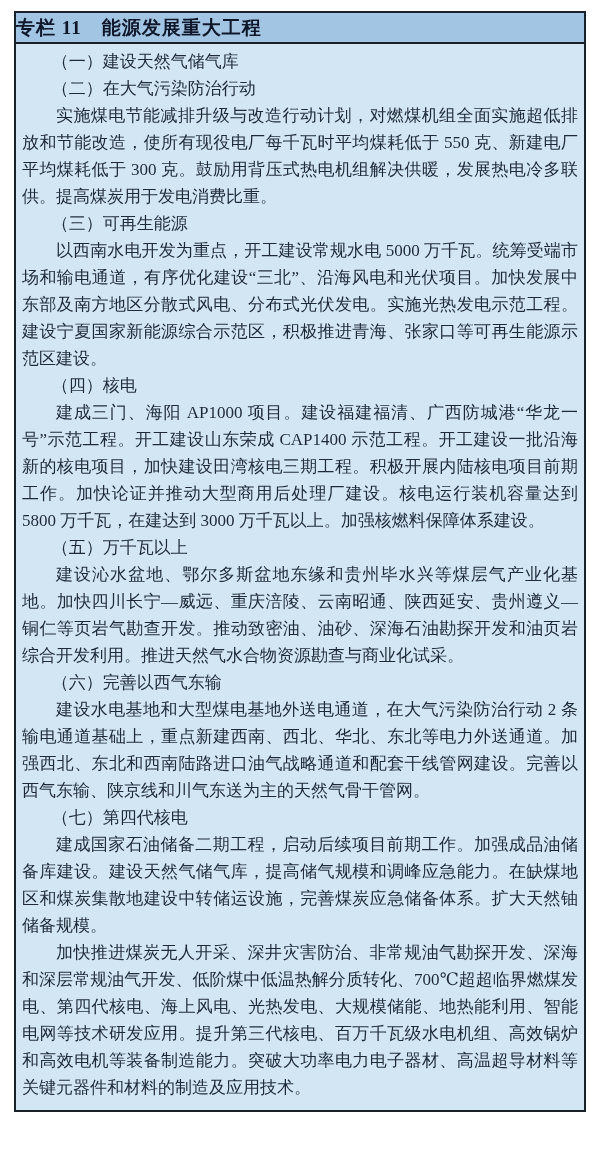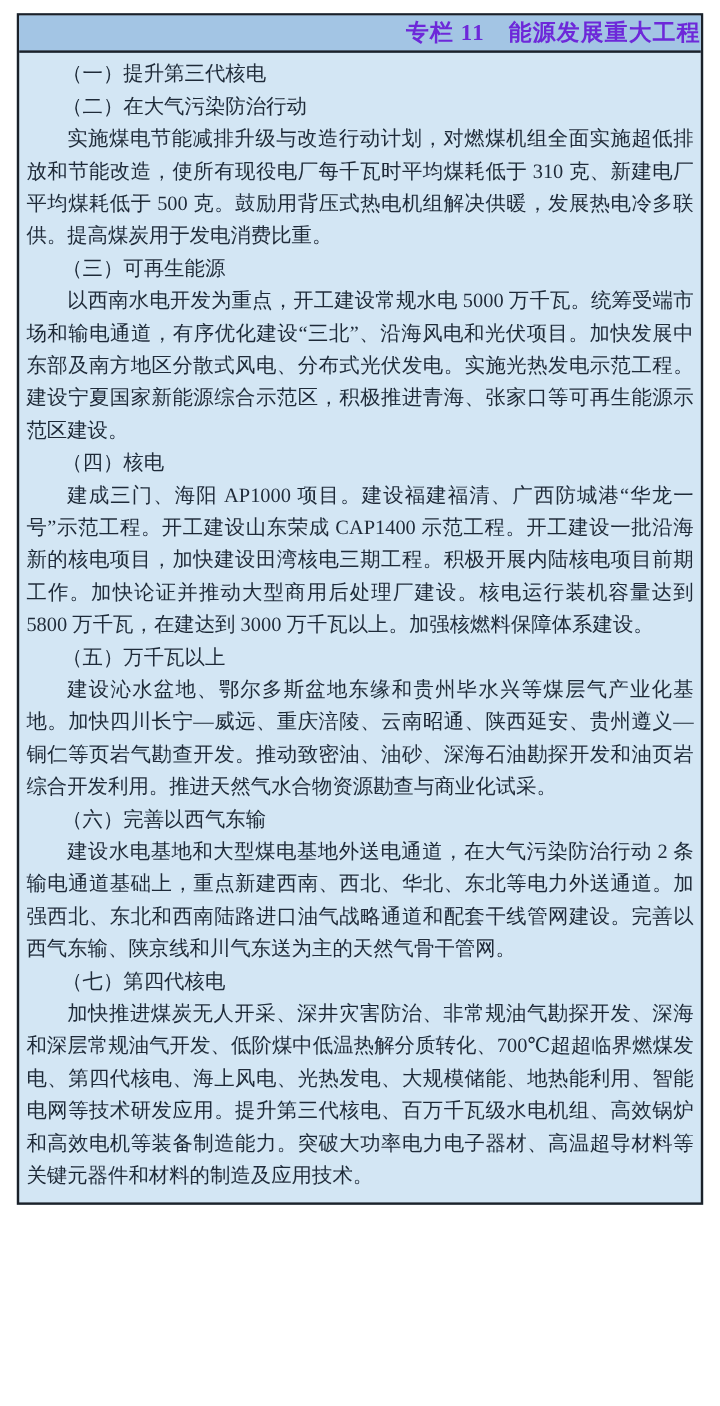--- a/index.html
+++ b/index.html
@@ -20,26 +20,26 @@
     left: 14px;
     top: 11px;
     width: 568px;
     border: 2px solid #1b2129;
     background: #d3e6f4;
     box-sizing: content-box;
   }
   .panel-header {
     background: #a3c5e4;
     border-bottom: 2px solid #1b2129;
-    text-align: right;
+    text-align: left;
     font-weight: bold;
     font-size: 19px;
     height: 29px;
     line-height: 29px;
-    color: #6d28d9;
+    color: #0f172a;
     letter-spacing: 1px;
   }
   .panel-body {
     padding: 4px 6px 9px 6px;
     font-size: 17px;
     line-height: 27px;
     color: #1e2a38;
     text-align: justify;
   }
   .section-heading {
@@ -50,43 +50,44 @@
   }
 </style>
 </head>
 <body>
 
 <div class="page">
   <div class="panel">
     <div class="panel-header">专栏 11　能源发展重大工程</div>
     <div class="panel-body">
         <div class="section">
-          <div class="section-heading">（一）提升第三代核电</div>
+          <div class="section-heading">（一）建设天然气储气库</div>
         </div>
         <div class="section">
           <div class="section-heading">（二）在大气污染防治行动</div>
-          <div class="section-para">实施煤电节能减排升级与改造行动计划，对燃煤机组全面实施超低排放和节能改造，使所有现役电厂每千瓦时平均煤耗低于 310 克、新建电厂平均煤耗低于 500 克。鼓励用背压式热电机组解决供暖，发展热电冷多联供。提高煤炭用于发电消费比重。</div>
+          <div class="section-para">实施煤电节能减排升级与改造行动计划，对燃煤机组全面实施超低排放和节能改造，使所有现役电厂每千瓦时平均煤耗低于 550 克、新建电厂平均煤耗低于 300 克。鼓励用背压式热电机组解决供暖，发展热电冷多联供。提高煤炭用于发电消费比重。</div>
         </div>
         <div class="section">
           <div class="section-heading">（三）可再生能源</div>
           <div class="section-para">以西南水电开发为重点，开工建设常规水电 5000 万千瓦。统筹受端市场和输电通道，有序优化建设“三北”、沿海风电和光伏项目。加快发展中东部及南方地区分散式风电、分布式光伏发电。实施光热发电示范工程。建设宁夏国家新能源综合示范区，积极推进青海、张家口等可再生能源示范区建设。</div>
         </div>
         <div class="section">
           <div class="section-heading">（四）核电</div>
           <div class="section-para">建成三门、海阳 AP1000 项目。建设福建福清、广西防城港“华龙一号”示范工程。开工建设山东荣成 CAP1400 示范工程。开工建设一批沿海新的核电项目，加快建设田湾核电三期工程。积极开展内陆核电项目前期工作。加快论证并推动大型商用后处理厂建设。核电运行装机容量达到 5800 万千瓦，在建达到 3000 万千瓦以上。加强核燃料保障体系建设。</div>
         </div>
         <div class="section">
           <div class="section-heading">（五）万千瓦以上</div>
           <div class="section-para">建设沁水盆地、鄂尔多斯盆地东缘和贵州毕水兴等煤层气产业化基地。加快四川长宁—威远、重庆涪陵、云南昭通、陕西延安、贵州遵义—铜仁等页岩气勘查开发。推动致密油、油砂、深海石油勘探开发和油页岩综合开发利用。推进天然气水合物资源勘查与商业化试采。</div>
         </div>
         <div class="section">
           <div class="section-heading">（六）完善以西气东输</div>
           <div class="section-para">建设水电基地和大型煤电基地外送电通道，在大气污染防治行动 2 条输电通道基础上，重点新建西南、西北、华北、东北等电力外送通道。加强西北、东北和西南陆路进口油气战略通道和配套干线管网建设。完善以西气东输、陕京线和川气东送为主的天然气骨干管网。</div>
         </div>
         <div class="section">
           <div class="section-heading">（七）第四代核电</div>
+          <div class="section-para">建成国家石油储备二期工程，启动后续项目前期工作。加强成品油储备库建设。建设天然气储气库，提高储气规模和调峰应急能力。在缺煤地区和煤炭集散地建设中转储运设施，完善煤炭应急储备体系。扩大天然铀储备规模。</div>
         </div>
         <div class="section">
           <div class="section-para">加快推进煤炭无人开采、深井灾害防治、非常规油气勘探开发、深海和深层常规油气开发、低阶煤中低温热解分质转化、700℃超超临界燃煤发电、第四代核电、海上风电、光热发电、大规模储能、地热能利用、智能电网等技术研发应用。提升第三代核电、百万千瓦级水电机组、高效锅炉和高效电机等装备制造能力。突破大功率电力电子器材、高温超导材料等关键元器件和材料的制造及应用技术。</div>
         </div>
       </div>
   </div>
 </div>
 
 </body></html>

